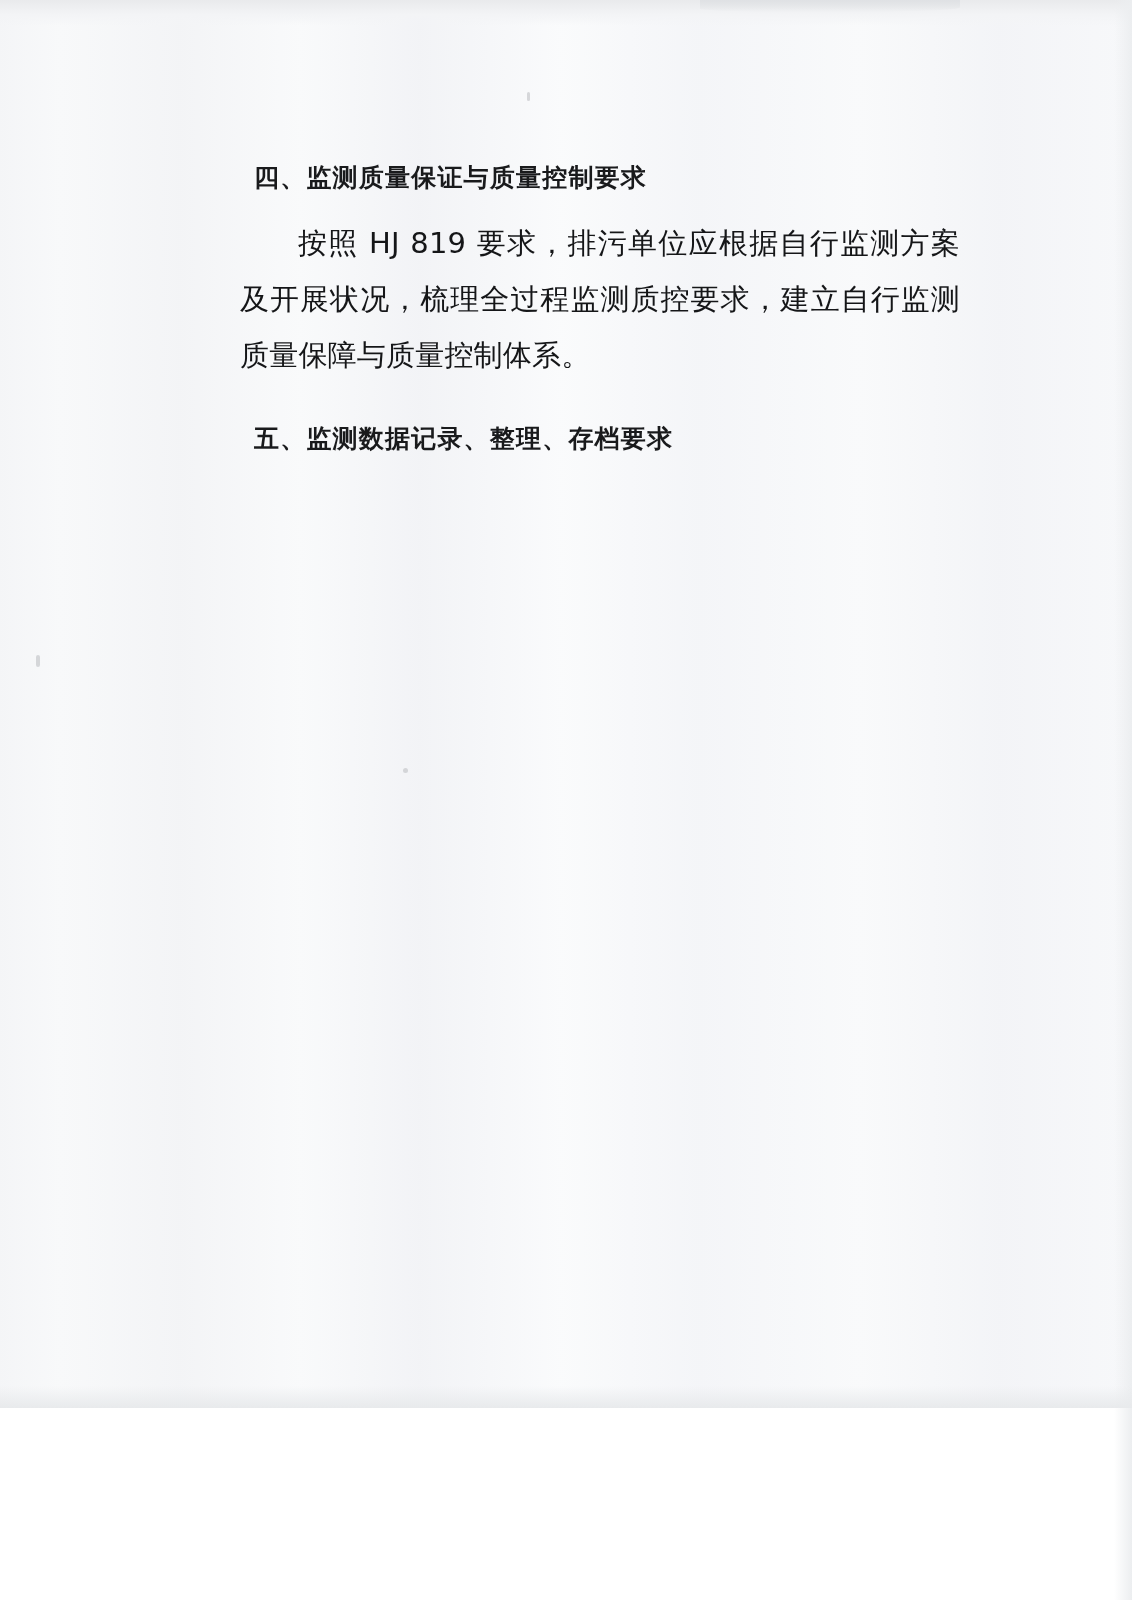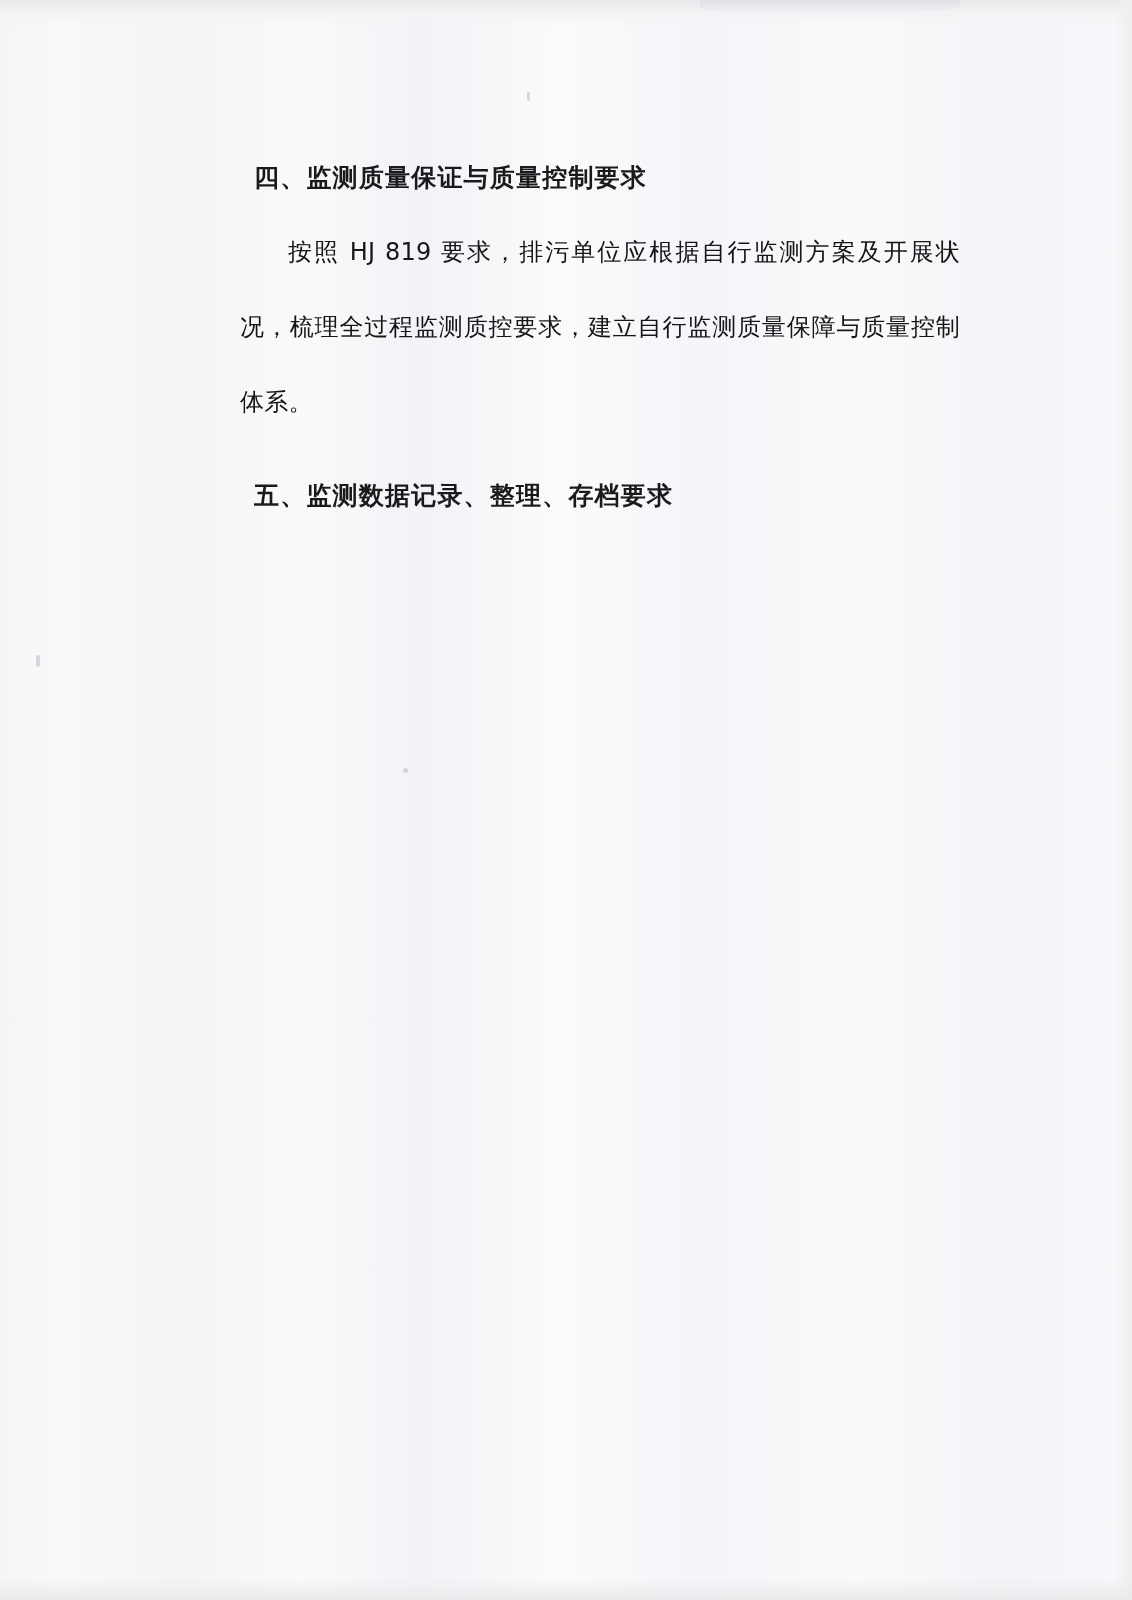--- a/index.html
+++ b/index.html
@@ -11,21 +11,21 @@
     height: 1600px;
     background: #ffffff;
     font-family: "DejaVu Sans", "Liberation Sans", sans-serif;
     overflow: hidden;
   }
 
   
   .page {
     position: relative;
     width: 1132px;
-    height: 1600px;
+    height: 1408px;
     background:
       linear-gradient(90deg,
         rgba(244,245,247,0.95) 0px,
         rgba(248,249,250,0.95) 60px,
         rgba(243,244,246,0.95) 180px,
         rgba(249,250,251,0.95) 300px,
         rgba(242,243,246,0.95) 420px,
         rgba(250,251,252,0.95) 560px,
         rgba(244,245,248,0.95) 700px,
         rgba(249,250,251,0.95) 860px,
@@ -87,22 +87,22 @@
     font-size: 25px;
     font-weight: 700;
     letter-spacing: 1.2px;
     color: #1b1c1e;
     margin: 0 0 20px 0;
     padding-left: 14px;
     line-height: 1.4;
   }
 
   p.body-para {
-    font-size: 24px;
-    line-height: 75px;
+    font-size: 29px;
+    line-height: 56px;
     color: #17181a;
     margin: 0 0 26px 0;
     text-align: justify;
     text-justify: inter-ideograph;
     text-indent: 2em;
     letter-spacing: 0.2px;
     word-break: break-all;
   }
 
   .block-gap { height: 12px; }

